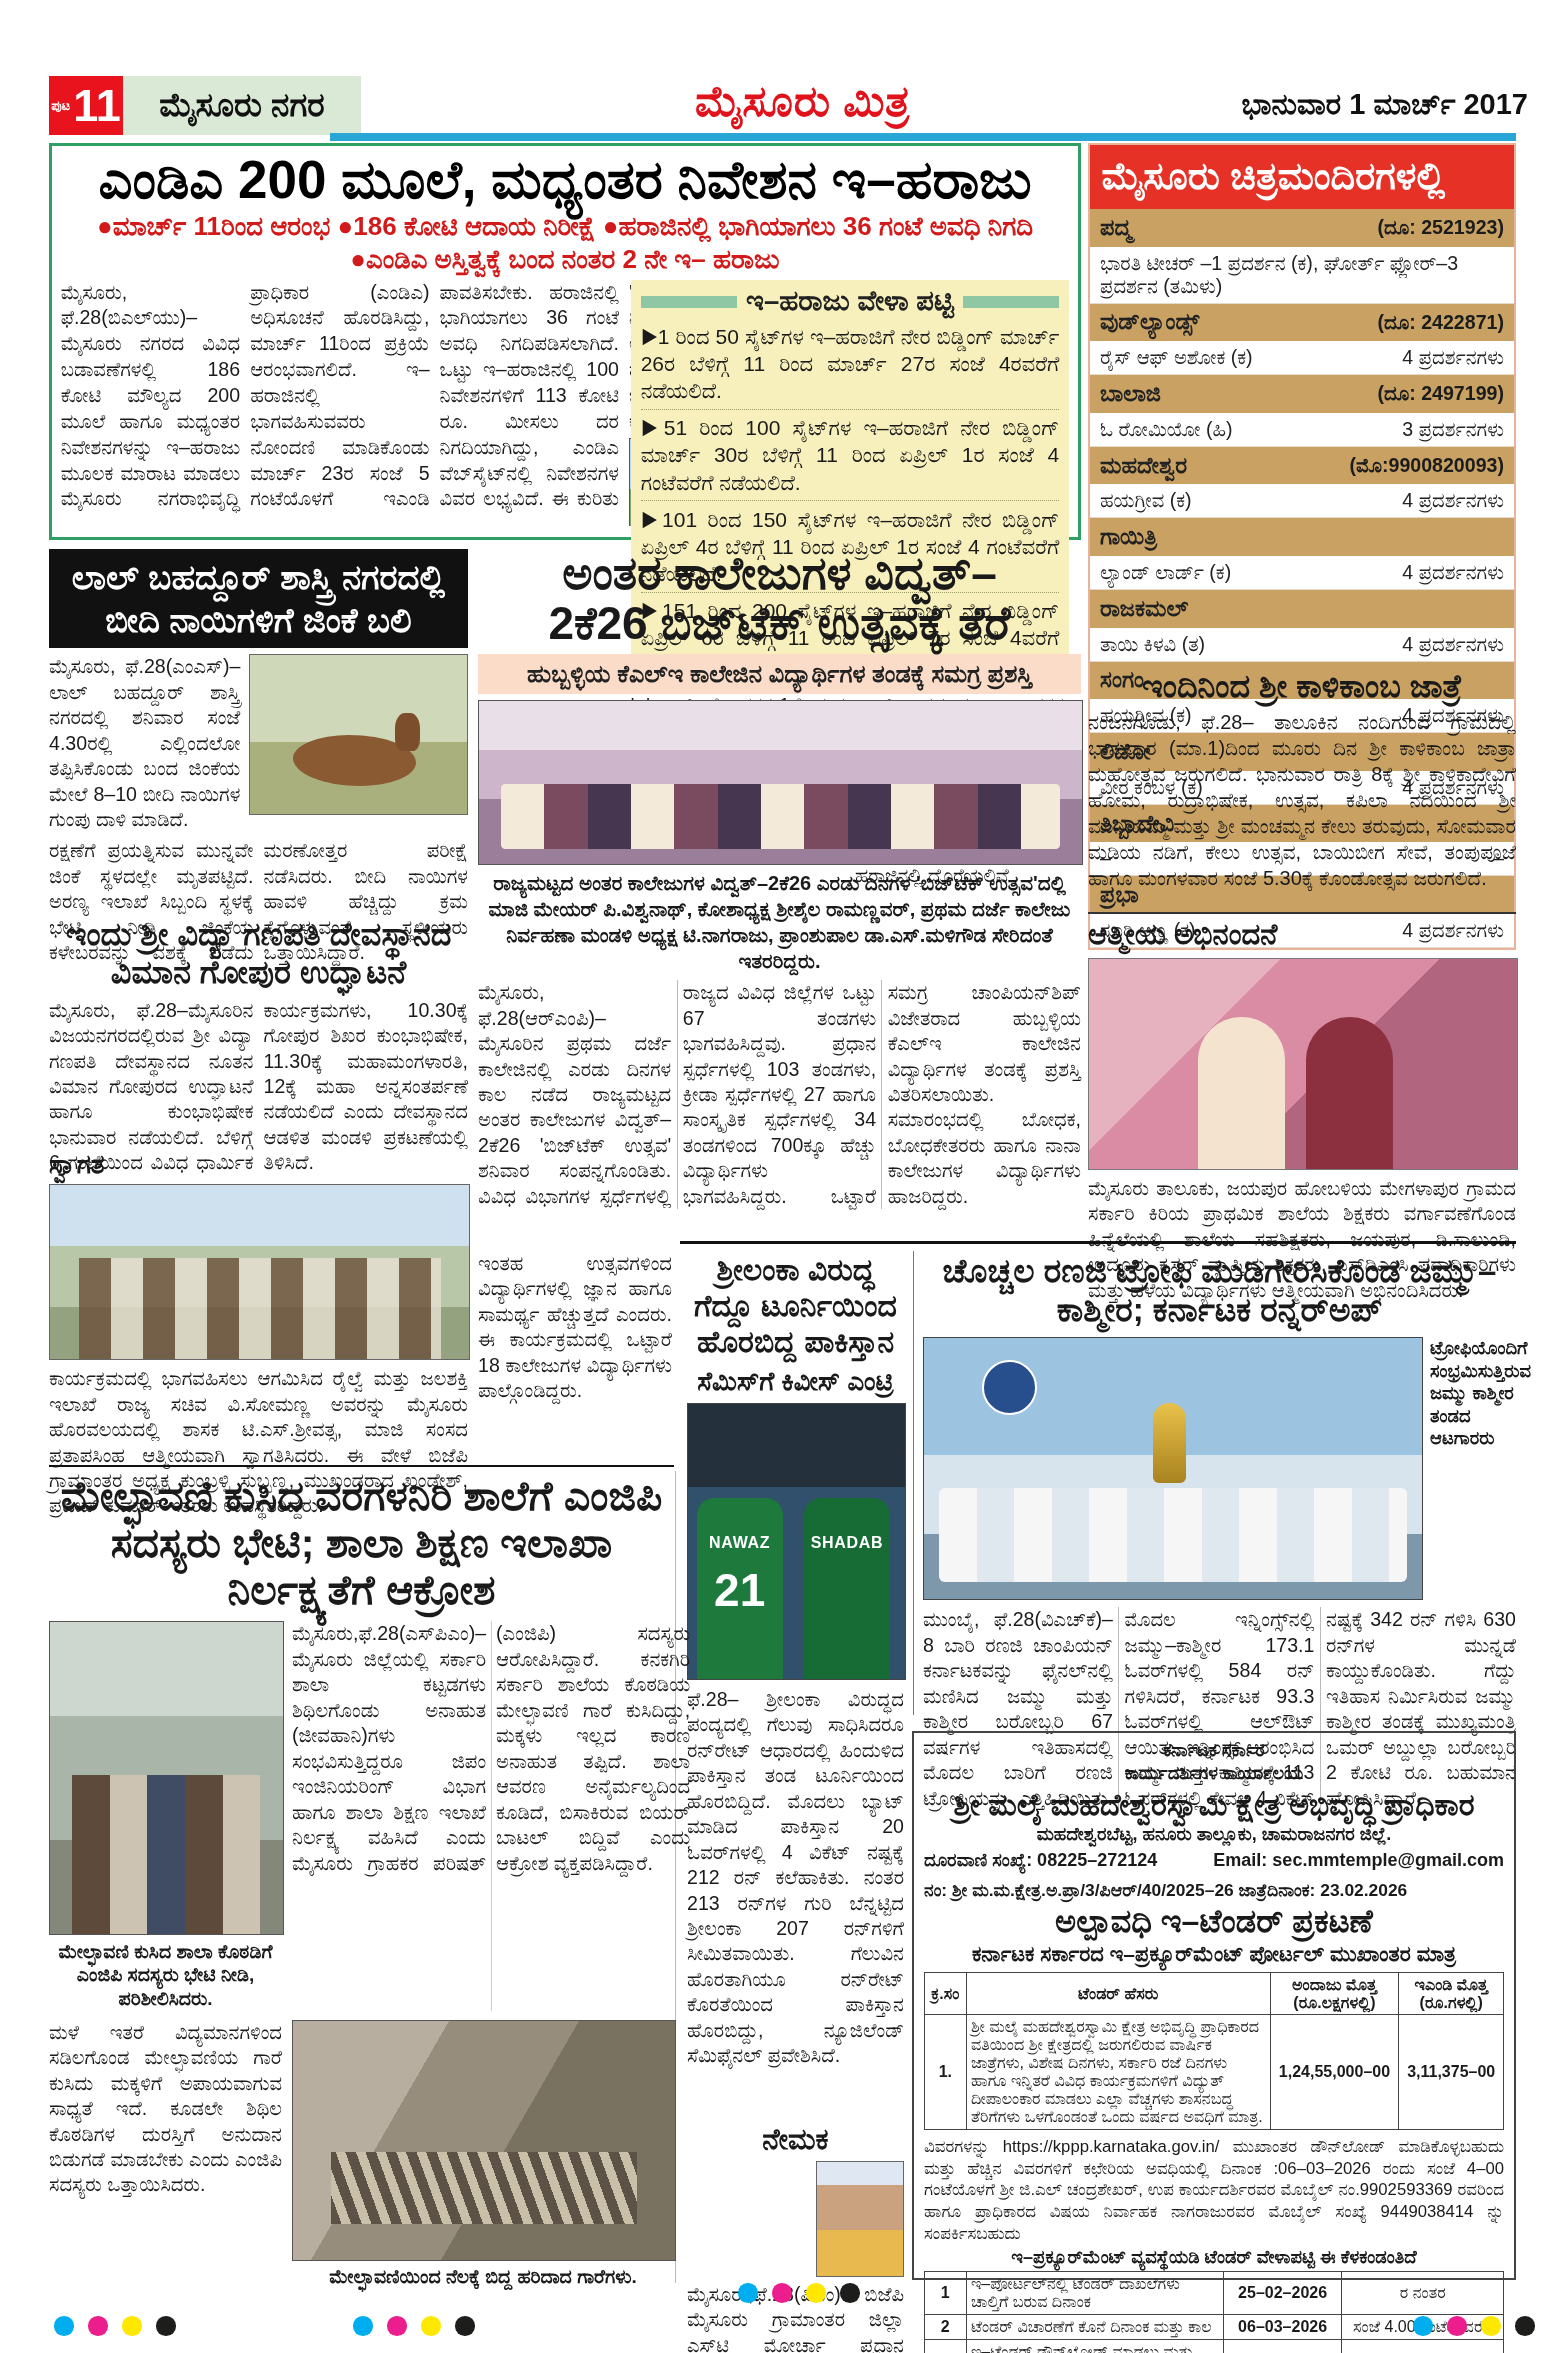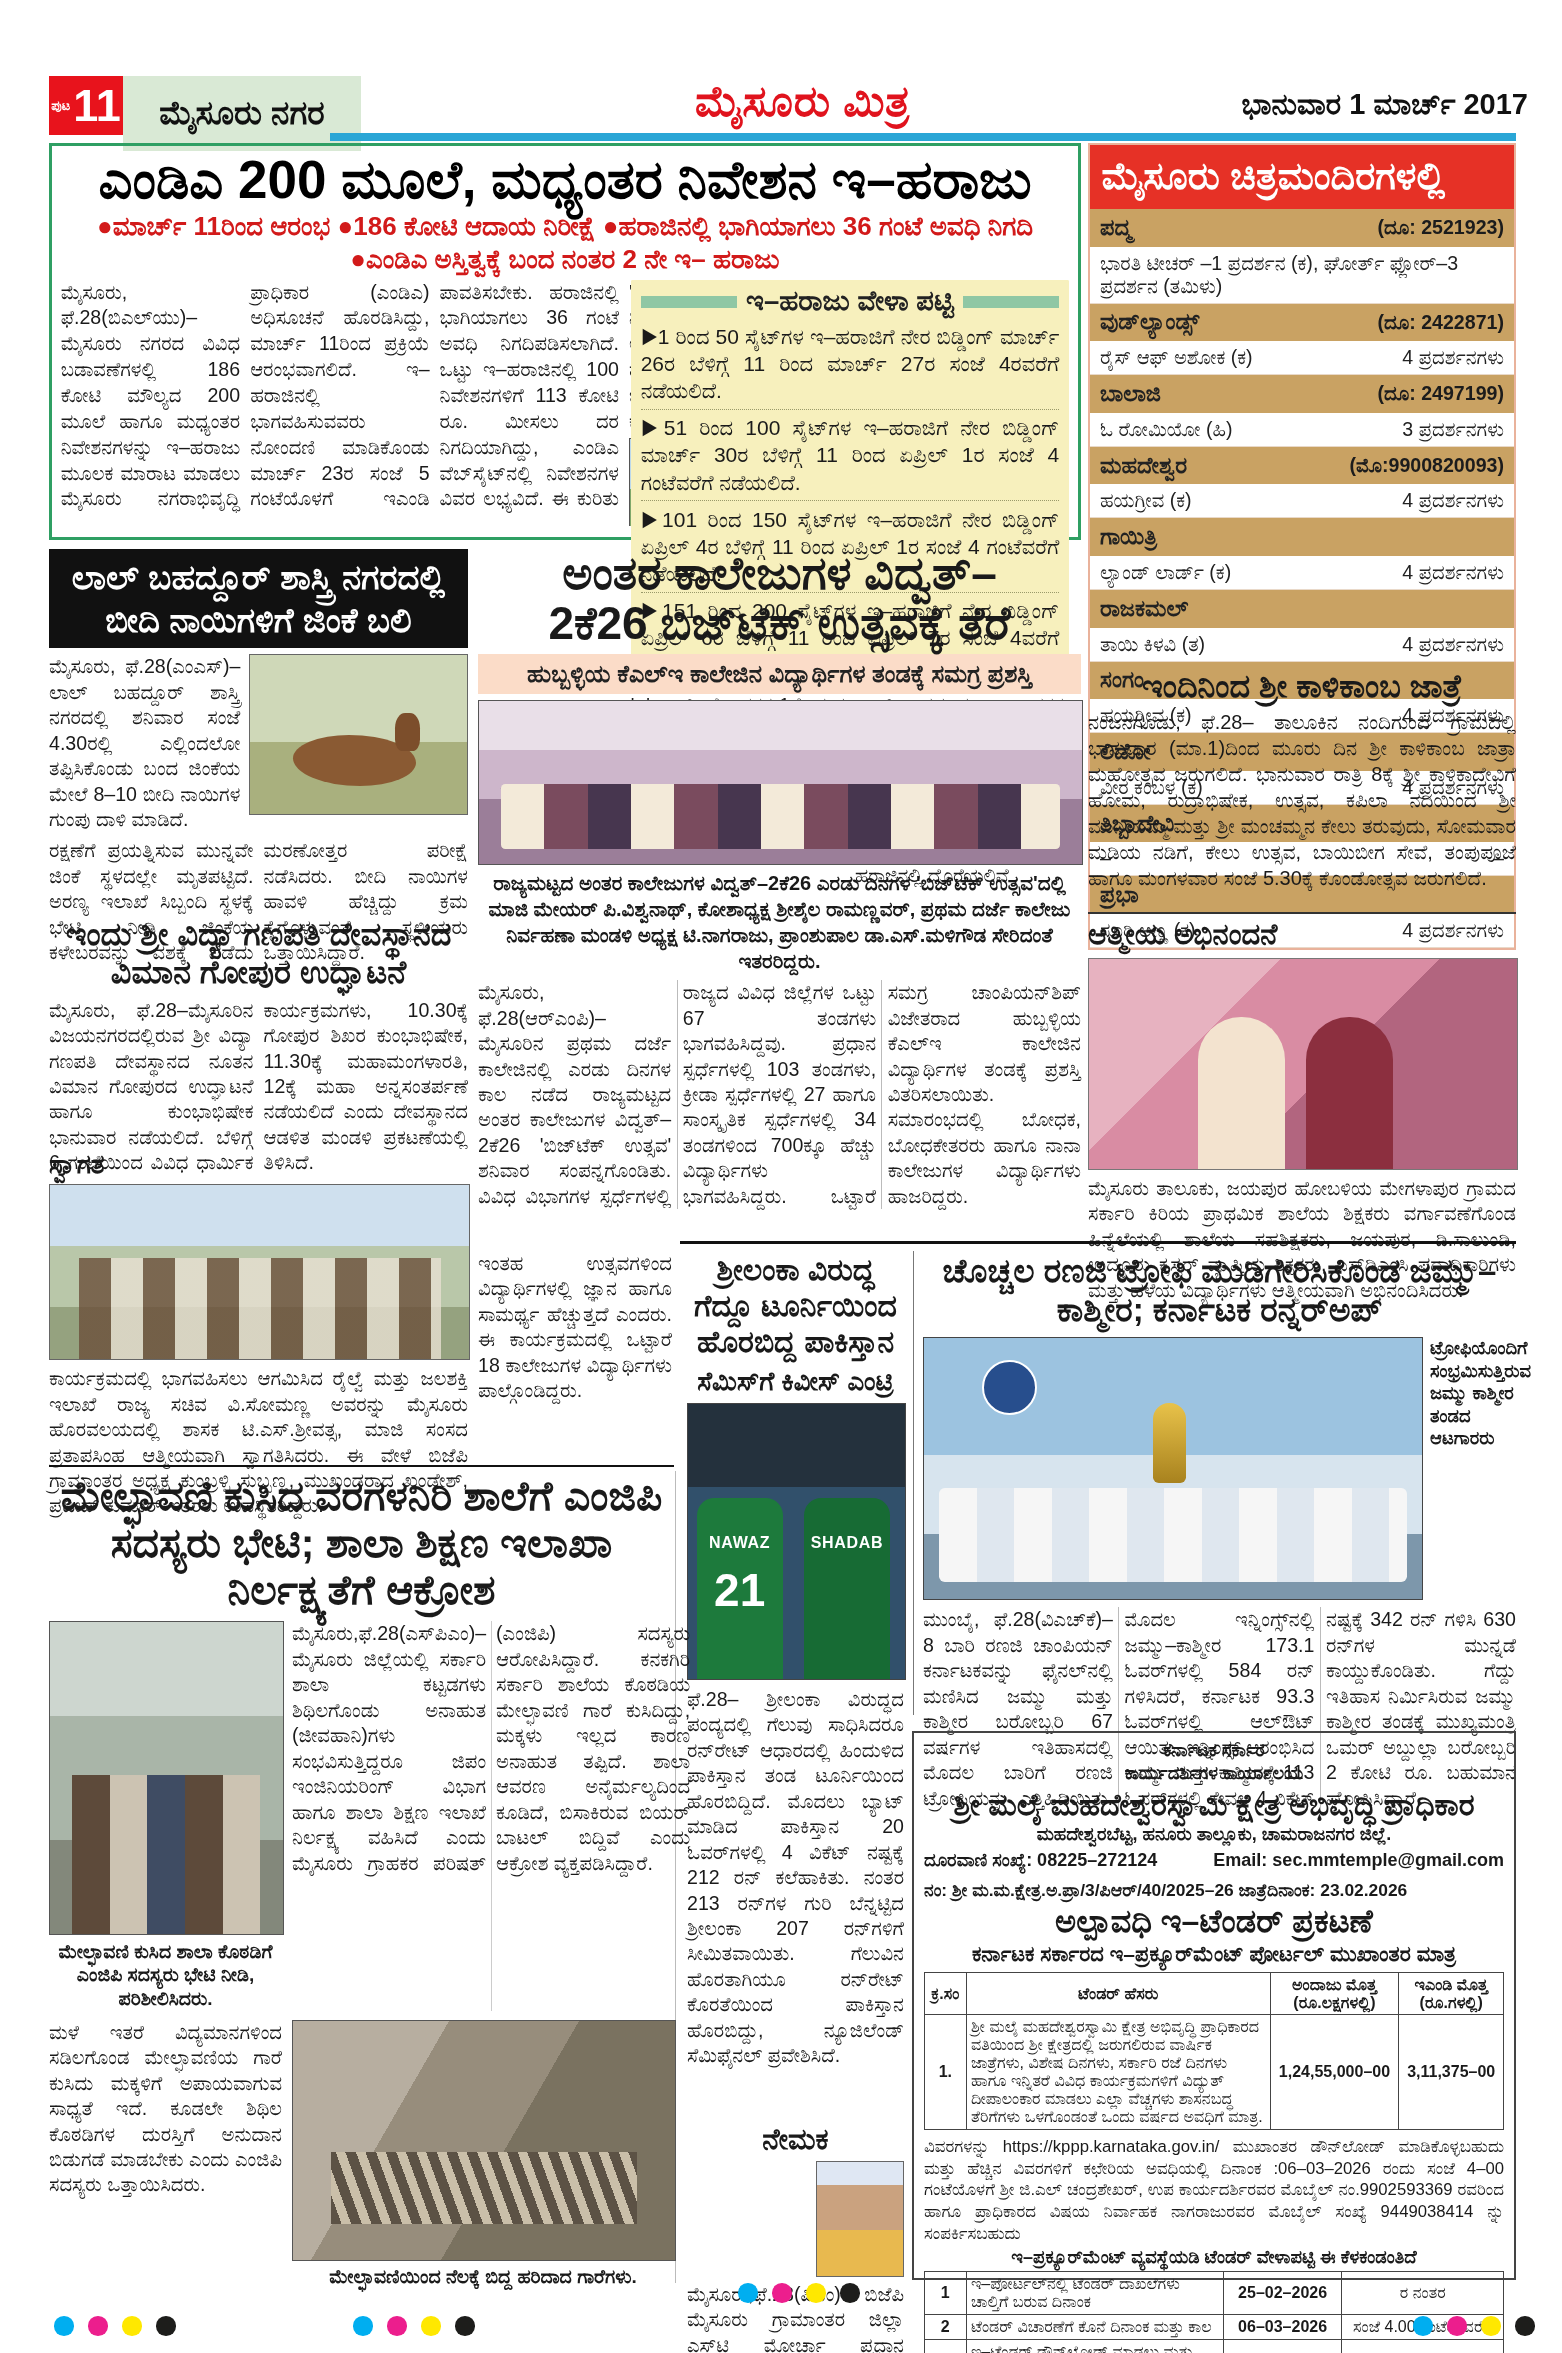--- a/index.html
+++ b/index.html
@@ -4,21 +4,21 @@
 <style>
   html,body{margin:0;padding:0;background:#9a9a9a;}
   .page{position:relative;width:1562px;height:2354px;background:#ffffff;overflow:hidden;
         font-family:"Liberation Sans",sans-serif;color:#1a1a1a;}
   
   .hdr{position:absolute;left:49px;top:76px;right:34px;height:59px;}
   .pagenum{position:absolute;left:0;top:0;width:74px;height:59px;background:#e8131c;color:#fff;
            display:flex;align-items:center;justify-content:center;font-weight:bold;}
   .pagenum .small{font-size:13px;margin-right:2.9px;}
   .pagenum .big{font-size:45px;line-height:1;}
-  .section-box{position:absolute;left:74px;top:0;width:238px;height:75px;background:#d9e9d5;
+  .section-box{position:absolute;left:74px;top:0;width:238px;height:59px;background:#d9e9d5;
                display:flex;align-items:center;justify-content:center;font-size:33px;font-weight:bold;color:#111;}
   .masthead{position:absolute;left:551px;top:1.4px;width:406px;text-align:center;color:#e0131d;
             font-size:43px;font-weight:800;transform:skewX(-4deg);letter-spacing:0.7px;}
   .hdate{position:absolute;right:0;top:11.6px;font-size:29px;font-weight:bold;color:#111;}
   .cyanrule{position:absolute;left:330px;right:46px;top:133px;height:8px;background:#2aa6d6;}
   
   .lead{position:absolute;left:49px;top:143px;width:1032px;height:397px;border:3.6px solid #2f9f63;
         box-sizing:border-box;padding:4.3px 8.7px;}
   .lead h1{margin:1.4px 0 2.9px 0;text-align:center;font-size:53px;line-height:1.05;font-weight:800;color:#000;}
   .lead .bullets{text-align:center;color:#d21a1a;font-weight:bold;font-size:26px;line-height:1.25;margin:2.9px 14.5px;}

